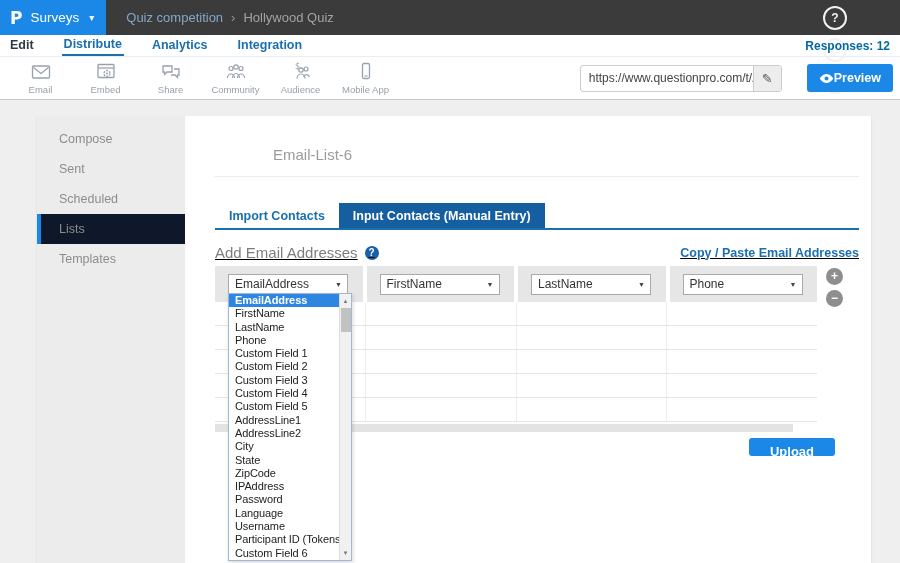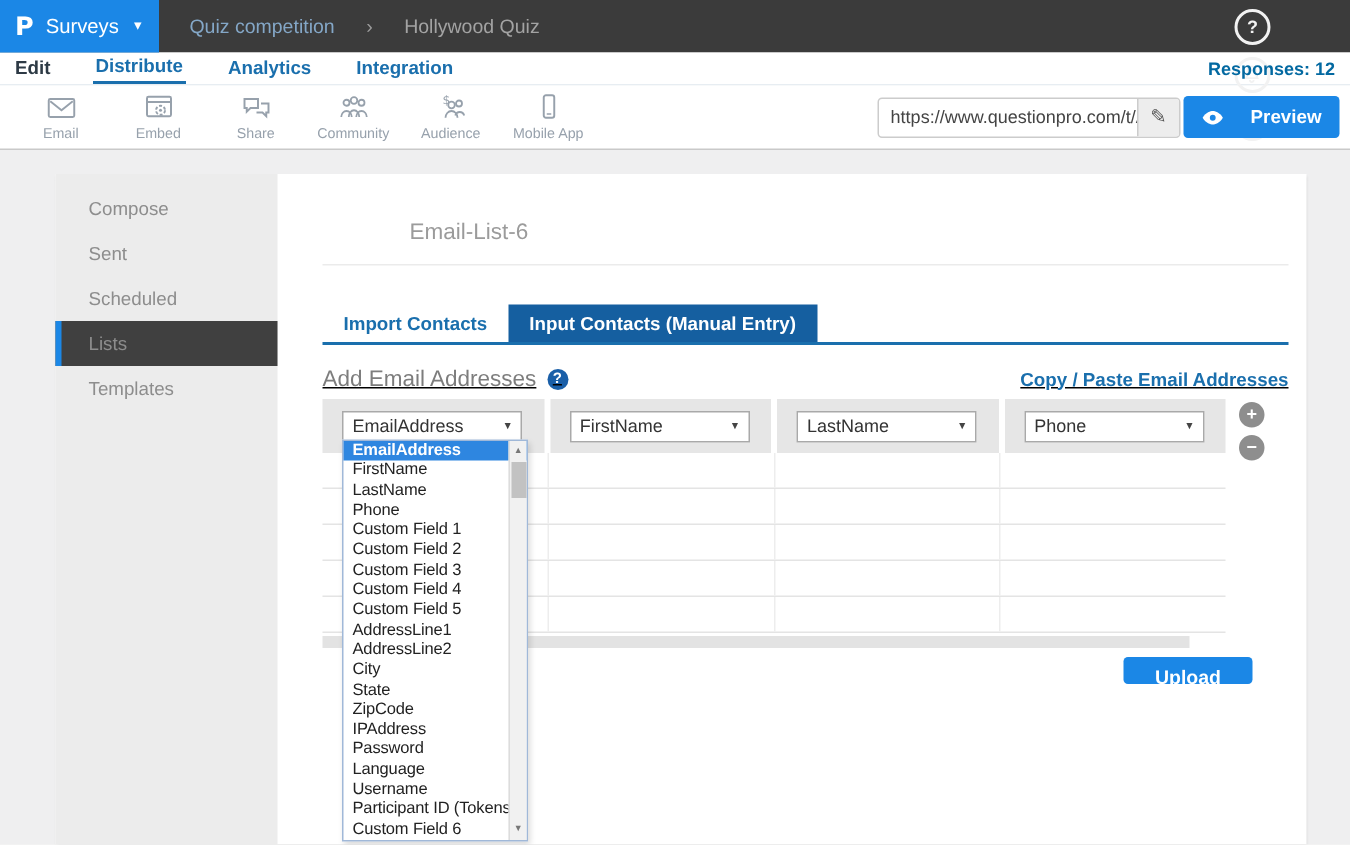--- a/index.html
+++ b/index.html
@@ -5,21 +5,21 @@
   * { margin:0; padding:0; box-sizing:border-box; }
   html,body { width:900px; height:563px; overflow:hidden; background:#efeff0;
     font-family:"Liberation Sans","DejaVu Sans",sans-serif; }
 
   
   .topbar { height:35px; background:#3b3b3b; display:flex; align-items:center; }
   .brand { height:35px; background:#1b87e6; display:flex; align-items:center; padding:0 12px 0 10px; gap:8px; cursor:pointer; }
   .brand .logo { color:#fff; font-weight:700; font-size:17px; font-family:"DejaVu Sans",sans-serif; }
   .brand .prod { color:#fff; font-size:13.5px; }
   .brand .caret { color:#fff; font-size:10px; margin-left:2px; }
-  .crumbs { display:flex; align-items:center; gap:21px; margin-left:20px; font-size:13px; }
+  .crumbs { display:flex; align-items:center; gap:8px; margin-left:20px; font-size:13px; }
   .crumb-parent { color:#84a7c7; }
   .crumb-sep { color:#9a9a9a; font-size:13px; }
   .crumb-cur { color:#a3a3a3; }
   .top-right { margin-left:auto; display:flex; align-items:center; gap:8px; padding-right:12px;flex-direction:column; }
   .circ { width:24px; height:24px; border:2px solid #f2f2f2; border-radius:50%; color:#f2f2f2;
     display:flex; align-items:center; justify-content:center; font-size:12px; font-weight:700; cursor:pointer; }
   .upgrade { background:#f7a329; color:#fff; font-weight:700; font-size:11.5px; border:none;
     border-radius:13px; padding:6px 16px; cursor:pointer; }
 
   
@@ -30,29 +30,29 @@
   .responses { margin-left:auto; font-size:12px; font-weight:700; color:#0369a1; }
 
   
   .toolbar { height:43px; background:#fff; border-bottom:1px solid #c9c9c9; display:flex; align-items:center; padding:0 7px 0 8px; }
   .tool { width:65px; display:flex; flex-direction:column; align-items:center; gap:2px; cursor:pointer; }
   .tool svg { display:block; }
   .tool .tlabel { font-size:9.5px; color:#97a1ac; }
   .url-group { margin-left:auto; display:flex; align-items:stretch; height:27px; border:1px solid #cccccc; border-radius:3px; overflow:hidden; background:#fff; }
   .url-text { width:172px; font-size:12px; color:#444; padding:0 8px; display:flex; align-items:center; white-space:nowrap; overflow:hidden; }
   .url-pencil { width:28px; background:#ededed; border-left:1px solid #cccccc; display:flex; align-items:center; justify-content:center; color:#555; font-size:13px; cursor:pointer; }
-  .preview-btn { margin-left:2px; height:28px; background:#1b87e6; color:#fff; border:none; border-radius:3px;
-    font-size:12.5px; font-weight:700; display:flex; align-items:center; gap:18px; padding:0 12px; cursor:pointer; }
+  .preview-btn { margin-left:25px; height:28px; background:#1b87e6; color:#fff; border:none; border-radius:3px;
+    font-size:12.5px; font-weight:700; display:flex; align-items:center; gap:0; padding:0 12px; cursor:pointer; }
 
   
   .page { height:463px; background:#efeff0; padding:16px 29px 0 37px; }
   .card { display:flex; background:#fff; height:447px; box-shadow:0 1px 2px rgba(0,0,0,.12); }
   .sidebar { width:148px; background:#ececec; padding-top:8px; flex:none; }
   .side-item { height:30px; line-height:30px; padding-left:22px; font-size:12.5px; color:#8d8d8d; cursor:pointer; }
-  .side-item.active { background:#404040; border-left:4px solid #1b87e6; padding-left:18px; }
+  .side-item.active { background:#0f172a; border-left:4px solid #1b87e6; padding-left:18px; }
   .content { flex:1; padding:0 12px 0 30px; position:relative; }
 
   .list-title { margin:30px 0 0 58px; font-size:15px; color:#9b9b9b; }
   .title-divider { border-bottom:1px solid #ebebeb; margin-top:13px; }
 
   .tabs { display:flex; border-bottom:2px solid #1a6fad; margin-top:26px; }
   .tab { padding:6px 14px 5px; font-size:12.5px; font-weight:700; color:#1a6fad; cursor:pointer; }
   .tab.active { background:#155fa0; color:#fff; }
 
   .section-head { display:flex; justify-content:space-between; align-items:center; margin-top:14px;text-decoration:underline; }

